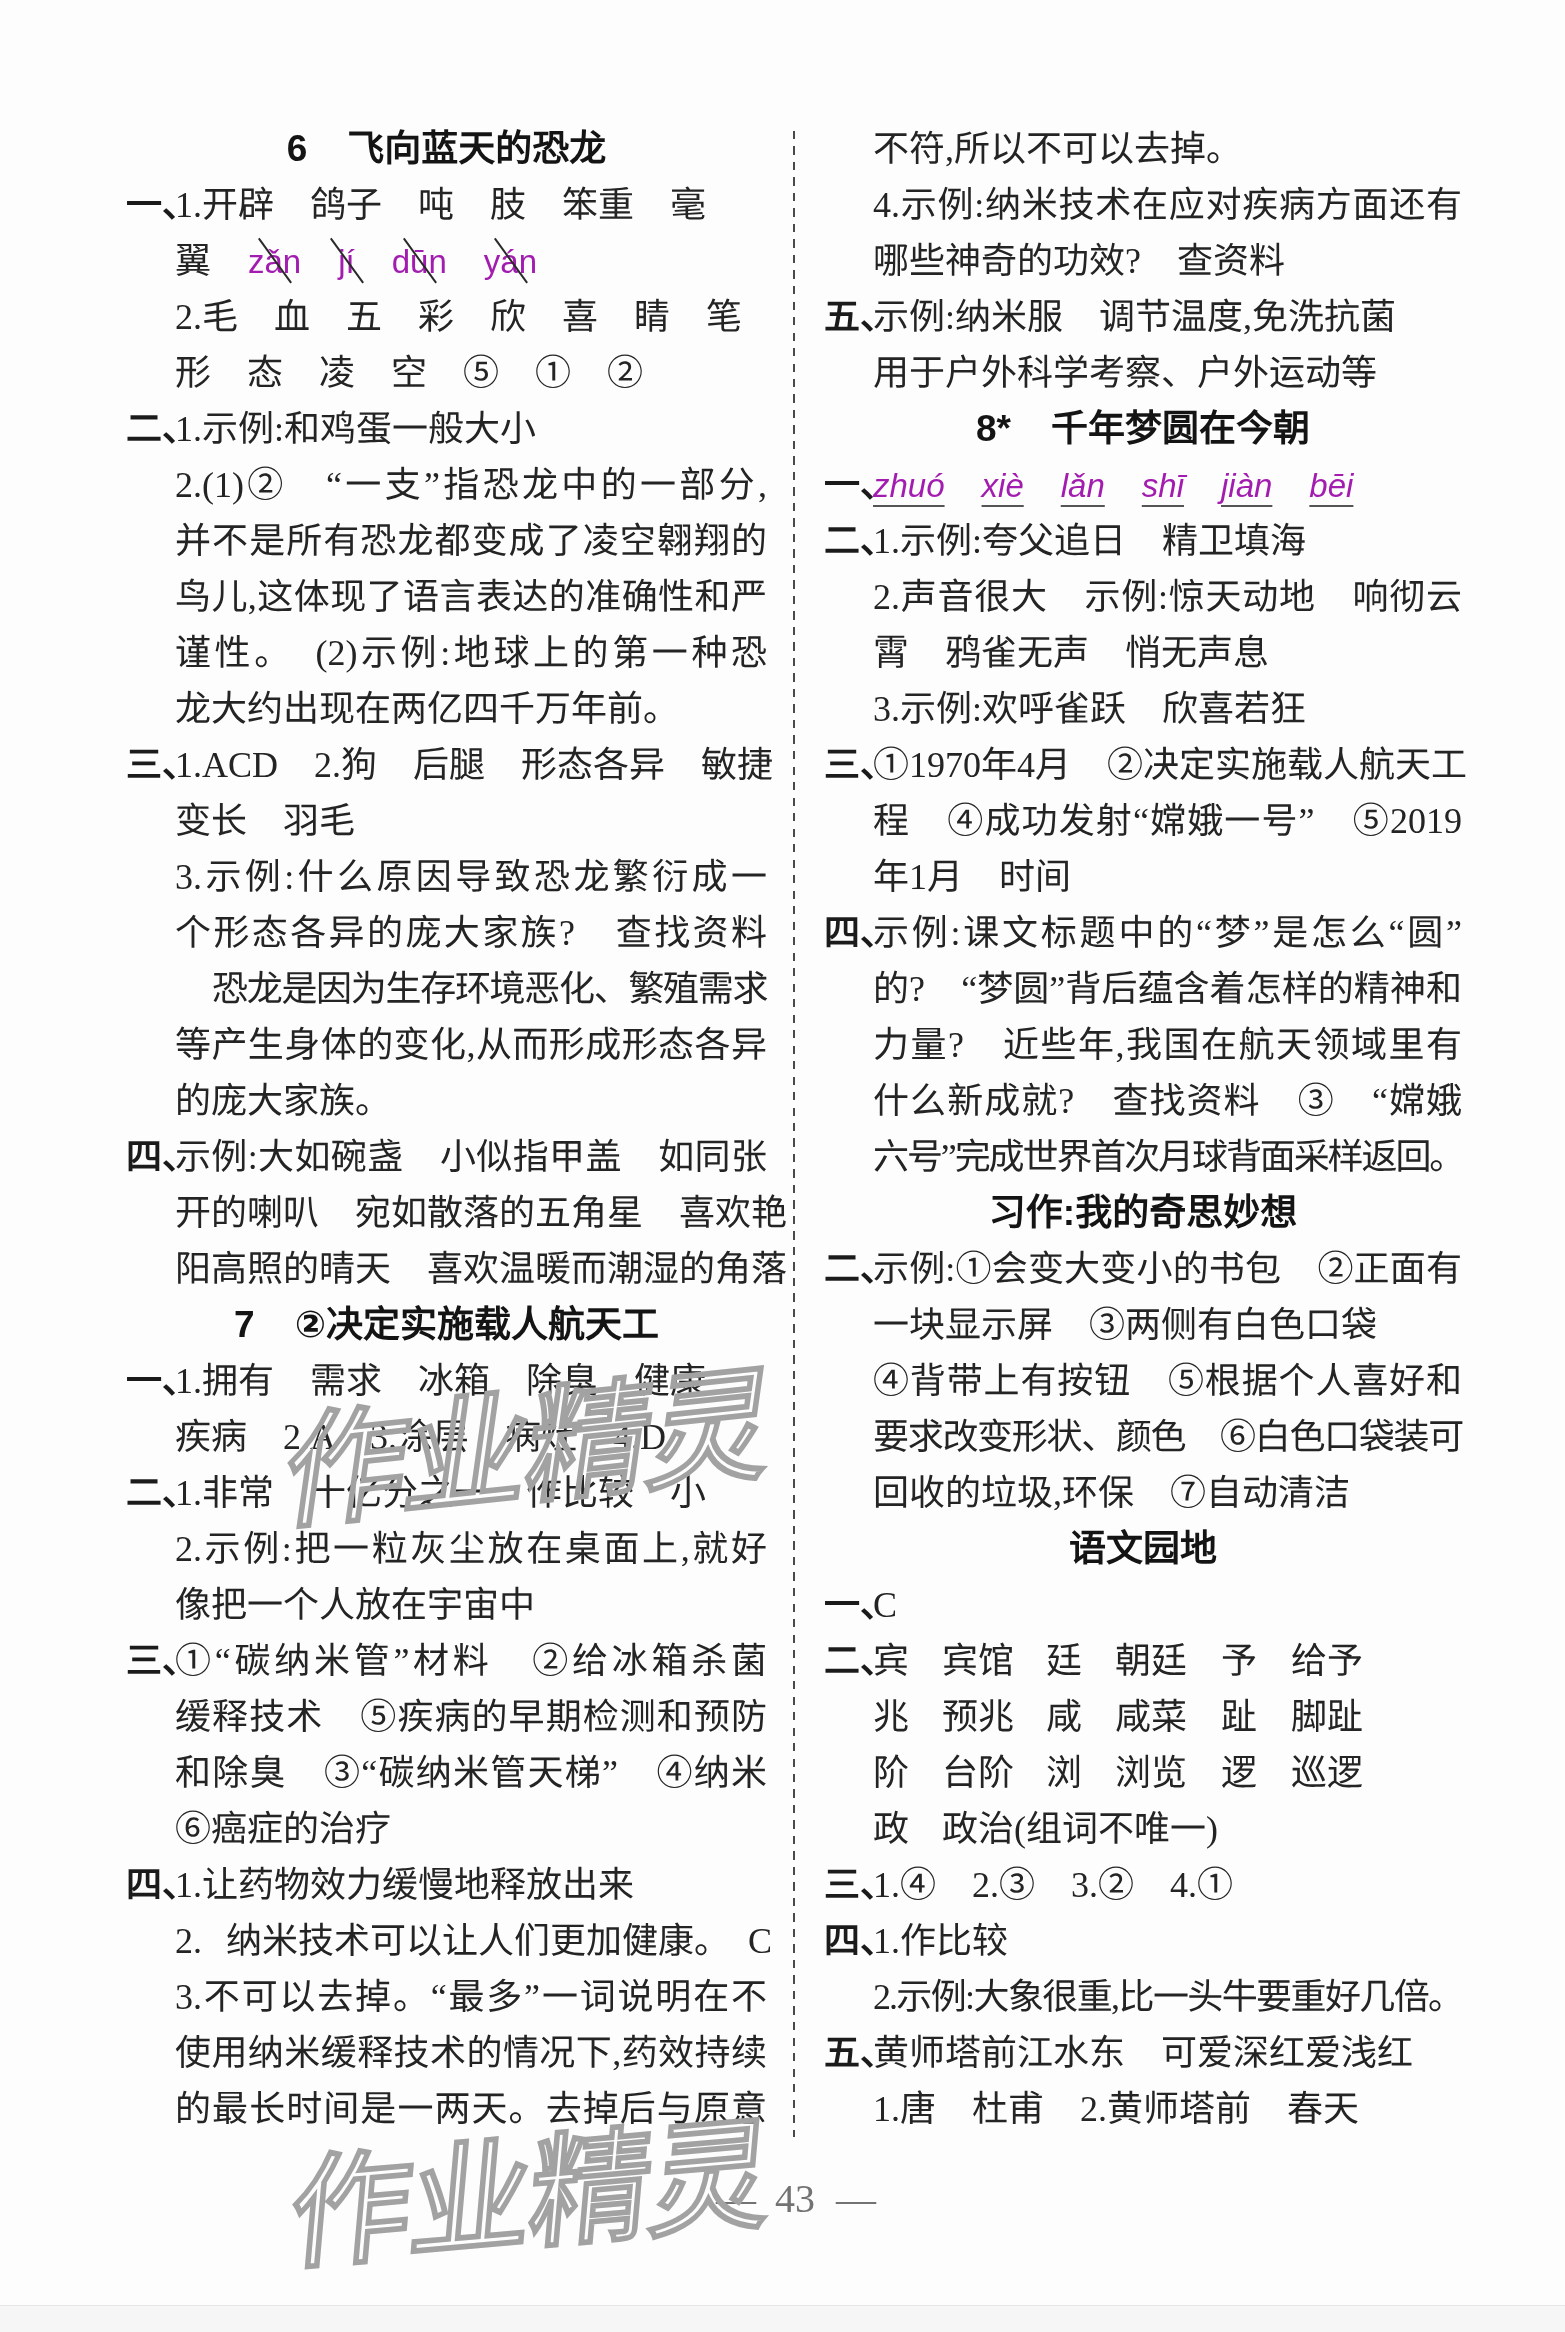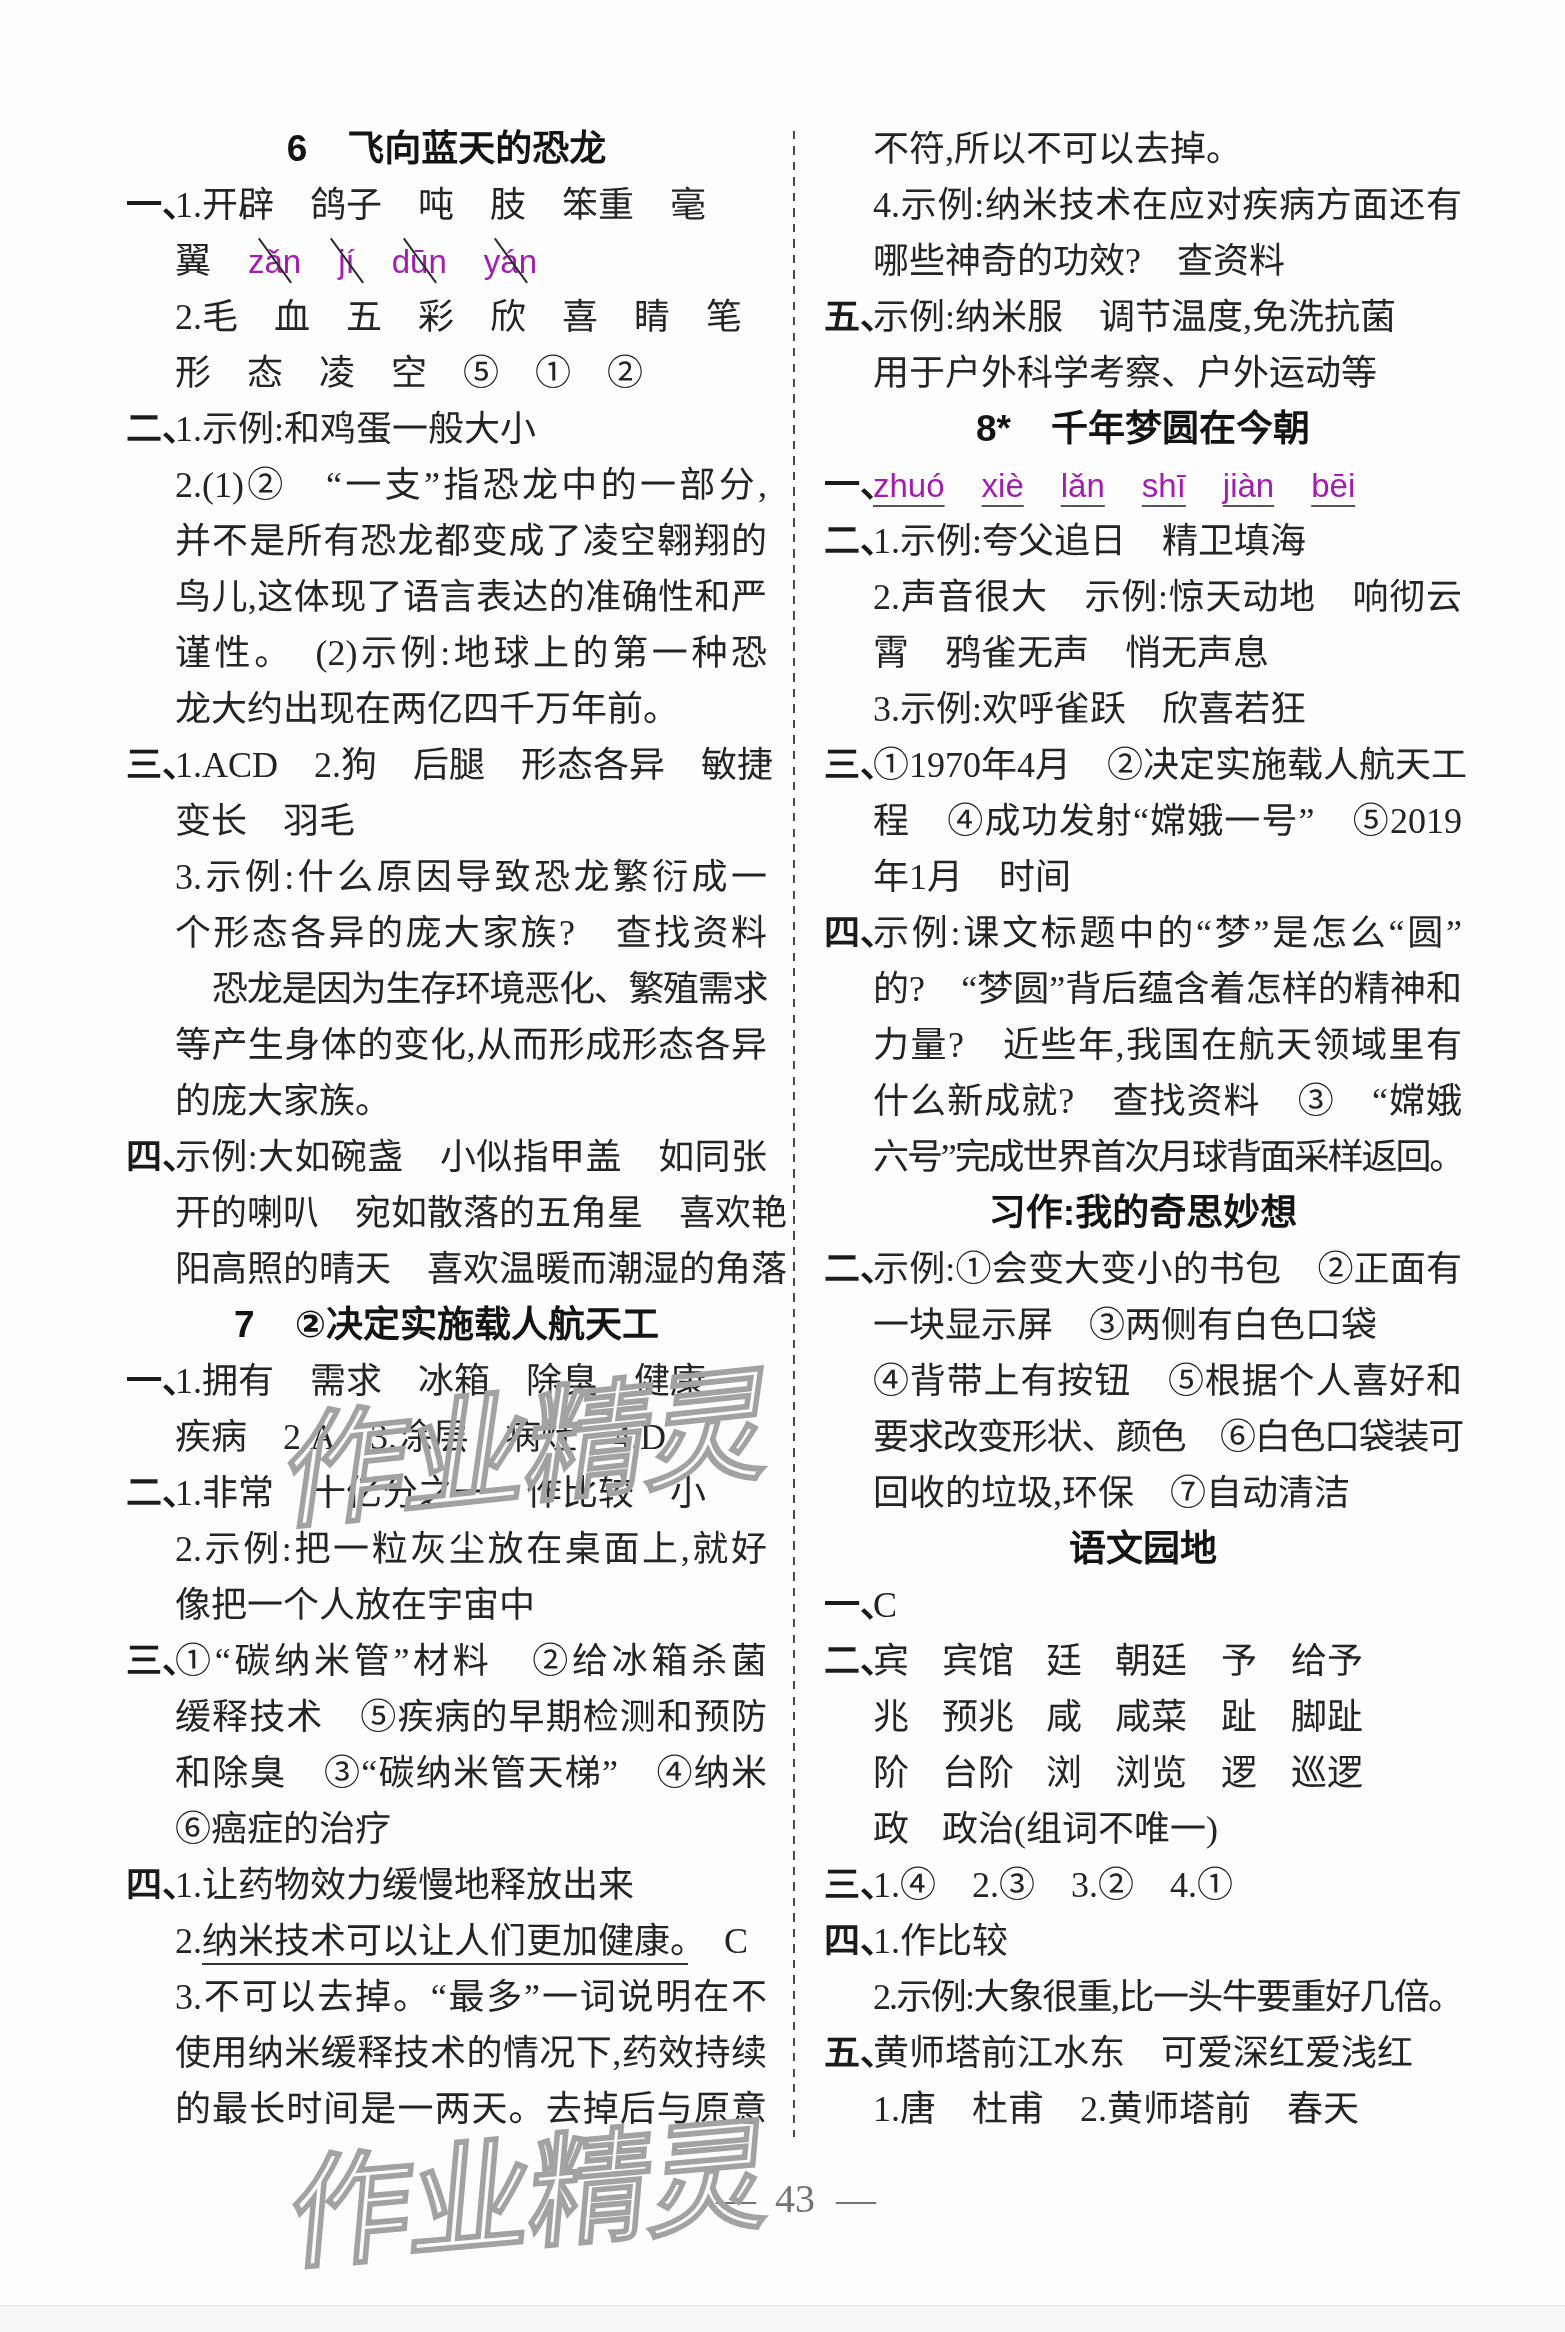--- a/index.html
+++ b/index.html
@@ -16,22 +16,22 @@
   .ln.j .tx{text-align:justify;text-align-last:justify;text-justify:inter-character;}
   .ln.t1 .tx{letter-spacing:-1.3px;}
   .ln.t2 .tx{letter-spacing:-2.1px;}
   .ln.h{justify-content:center;font-family:"Liberation Sans","DejaVu Sans",sans-serif;font-weight:bold;font-size:37px;color:#141414;}
   .hn{margin-right:40px;}
   .tx.inl{display:flex;align-items:center;}
   .py{font-family:"Liberation Sans","DejaVu Sans",sans-serif;font-size:33px;line-height:37px;display:inline-block;color:#a21caf;}
   .strike{position:relative;margin-left:37px;}
   .strike::after{content:"";position:absolute;left:calc(50% - 16.4px);top:-3.7px;width:1.8px;height:55px;background:#2a2a2a;
                  transform:rotate(-36deg);transform-origin:top left;}
-  .ul{margin-right:37px;text-decoration:underline;text-decoration-thickness:1.8px;text-underline-offset:8.2px;text-decoration-color:#555;}
-  .us{text-decoration:underline;text-decoration-thickness:1.8px;text-underline-offset:10px;text-decoration-color:#333;}
+  .ul{margin-right:37px;text-decoration:underline;text-decoration-thickness:1.8px;text-underline-offset:8.2px;text-decoration-color:#555;font-style:italic;}
+  .us{text-decoration-thickness:1.8px;text-underline-offset:10px;text-decoration-color:#333;margin-left:24px;}
   .tx.grid{display:grid;grid-template-columns:69px 104px 69px 106px 70px auto;}
   .divider{position:absolute;left:793px;top:131px;width:1.8px;height:2006px;
            background:repeating-linear-gradient(to bottom,#4a4a4a 0 8.2px,transparent 8.2px 15.5px);}
   .pgno{position:absolute;left:716px;top:2173px;height:51px;line-height:51px;font-size:40px;white-space:nowrap;color:#737373;
         font-family:"Liberation Serif","DejaVu Serif",serif;}
   .pgno .d1{margin-right:19px;}
   .pgno .d2{margin-left:21px;}
   .wm{position:absolute;font-family:"DejaVu Sans",sans-serif;font-weight:bold;color:transparent;
       -webkit-text-stroke:1.8px #a2a2a2;white-space:nowrap;pointer-events:none;line-height:1;}
   .wm1{left:276px;top:1414px;font-size:124px;letter-spacing:-1.8px;transform:rotate(-6deg) skewX(-14deg);transform-origin:left bottom;}

